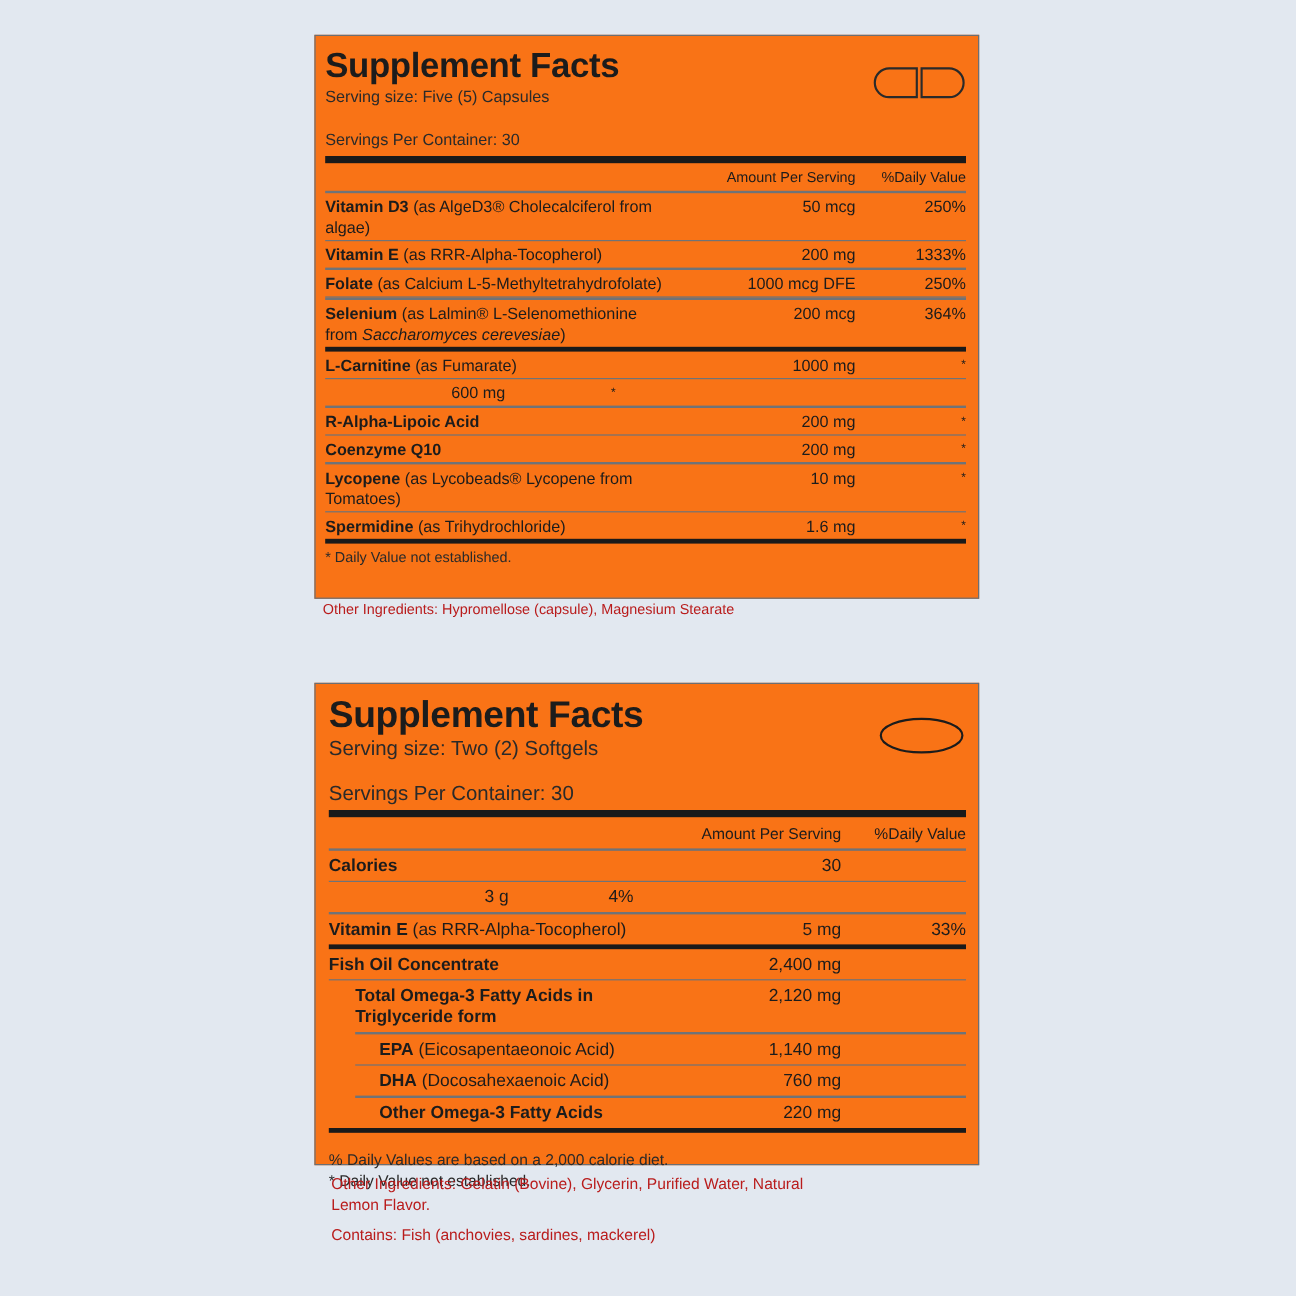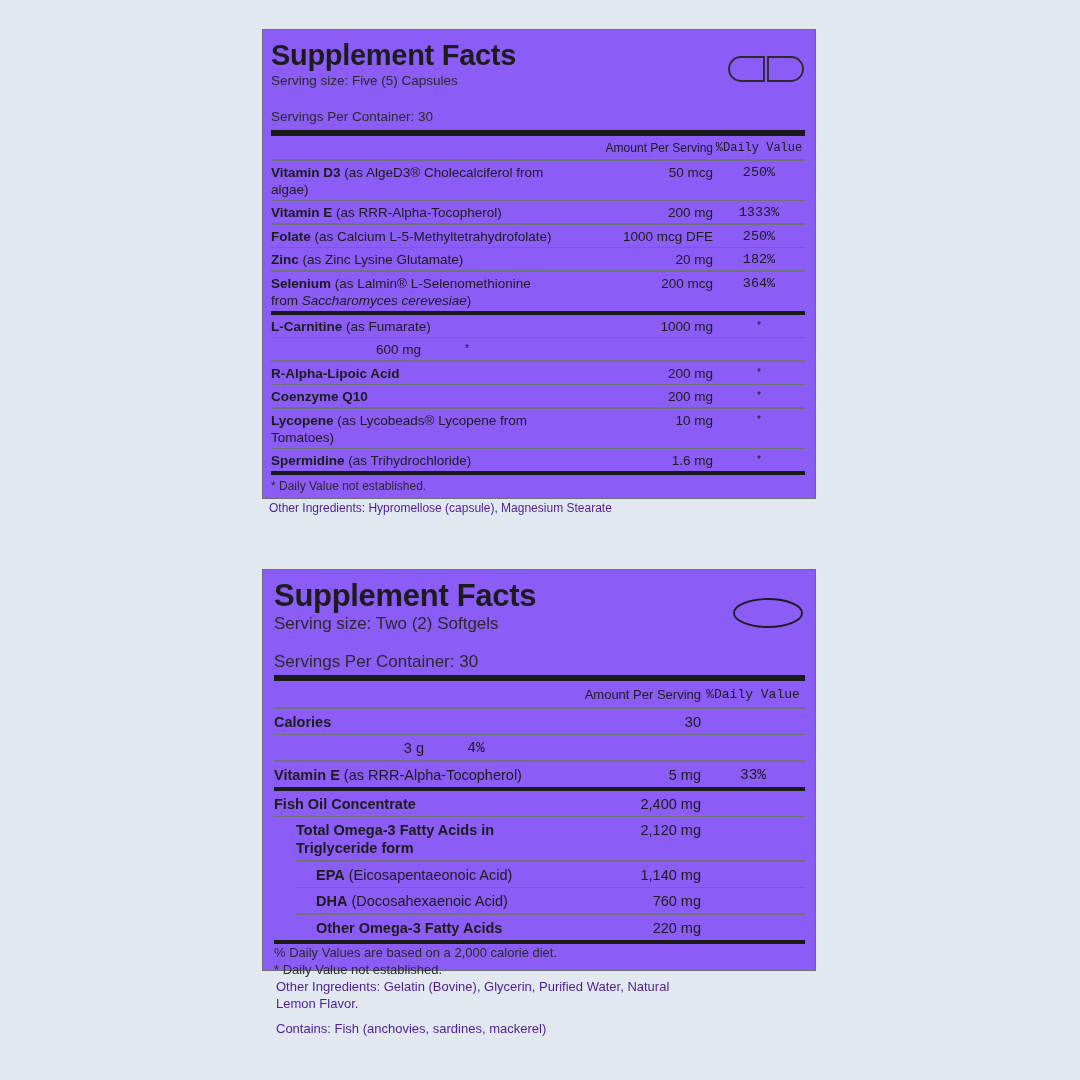--- a/index.html
+++ b/index.html
@@ -9,21 +9,21 @@
     font-family: "Liberation Sans", sans-serif;
     color: #1c1c1c;
     position: relative;
     overflow: hidden;
   }
   .panel {
     position: absolute;
     left: 262px;
     width: 554px;
     border: 1.5px solid #6b6f75;
-    background: #8b5cf6;
+    background: #f97316;
   }
   #panel-1 { top: 29px; height: 470px; padding: 10px 10px 0 8px; }
   #panel-2 { top: 569px; height: 402px; padding: 10px 10px 0 11px; }
 
   .title { font-weight: bold; letter-spacing: -0.3px; line-height: 1; }
   #panel-1 .title { font-size: 29px; margin-top: 1px; }
   #panel-2 .title { font-size: 31px; margin-top: 0px; }
 
   .serving { font-size: 13.5px; line-height: 16px; color: #2a2a2a; margin-top: 20px; }
   #panel-2 .serving { font-size: 17px; line-height: 17.5px; }
@@ -32,21 +32,21 @@
   #panel-1 .icon-wrap { right: 10px; top: 25px; }
   #panel-2 .icon-wrap { right: 11px; top: 27px; }
 
   .thick { height: 6px; background: #1a1a1a; }
   .thin { height: 1.5px; background: #6f7378; }
   .med { height: 4px; background: #1a1a1a; }
 
   .row { display: flex; position: relative; }
   .col-name { flex: 1; }
   .col-amt { text-align: right; }
-  .col-dv { text-align: center; font-family: Liberation Mono, monospace; }
+  .col-dv { text-align: right; }
 
   
   #panel-1 .row { font-size: 13.5px; line-height: 17px; padding: 3px 0 2px 0; }
   #panel-1 .col-name { padding-right: 8px; }
   #panel-1 .col-amt { width: 150px; }
   #panel-1 .col-dv { width: 92px; }
   #panel-1 .hdr { font-size: 12px; padding: 4px 0 2px 0; }
   #panel-1 .row.hdr .col-amt { width: 170px; }
   #panel-1 .row.hdr .col-dv { width: 92px; }
 
@@ -55,27 +55,27 @@
   #panel-2 .col-amt { width: 150px; }
   #panel-2 .col-dv { width: 104px; }
   #panel-2 .hdr { font-size: 13px; padding: 5px 0 3px 0; }
   #panel-2 .row.hdr .col-amt { width: 190px; }
 
   .b { font-weight: bold; }
   .i { font-style: italic; }
   .star { font-size: 10px; vertical-align: top; }
 
   .footnote { font-size: 12px; line-height: 15px; color: #2a2a2a; padding-top: 4px; }
-  #panel-2 .footnote { font-size: 13px; line-height: 17px; padding-top: 0; }
+  #panel-2 .footnote { font-size: 13px; line-height: 17px; padding-top: 14px; }
 
   .below {
     position: absolute;
     font-size: 12px;
     line-height: 17px;
-    color: #4c1d95;
+    color: #b91c1c;
   }
   #other-1 { left: 269px; top: 500px; }
   #other-2 { left: 276px; top: 978px; font-size: 13px; line-height: 17px; width: 420px; }
   #contains-2 { left: 276px; top: 1020px; font-size: 13px; }
 
   .indent1 { padding-left: 22px; }
   .indent2 { padding-left: 42px; }
   .line-indent1 { margin-left: 22px; }
 </style>
 </head>
@@ -113,25 +113,20 @@
         <div class="col-amt">200 mg</div>
         <div class="col-dv">1333%</div>
       </div>
       <div class="thin"></div>
       <div class="row">
         <div class="col-name"><span class="b">Folate</span><span> (as Calcium L-5-Methyltetrahydrofolate)</span></div>
         <div class="col-amt">1000 mcg DFE</div>
         <div class="col-dv">250%</div>
       </div>
       <div class="thin"></div>
-      <div class="row">
-        <div class="col-name"><span class="b">Zinc</span><span> (as Zinc Lysine Glutamate)</span></div>
-        <div class="col-amt">20 mg</div>
-        <div class="col-dv">182%</div>
-      </div>
       <div class="thin"></div>
       <div class="row">
         <div class="col-name"><span class="b">Selenium</span><span> (as Lalmin® L-Selenomethionine from </span><span class="i">Saccharomyces cerevesiae</span><span>)</span></div>
         <div class="col-amt">200 mcg</div>
         <div class="col-dv">364%</div>
       </div>
     </div>
   <div class="med"></div>
   <div id="p1-others">
       <div class="row">

